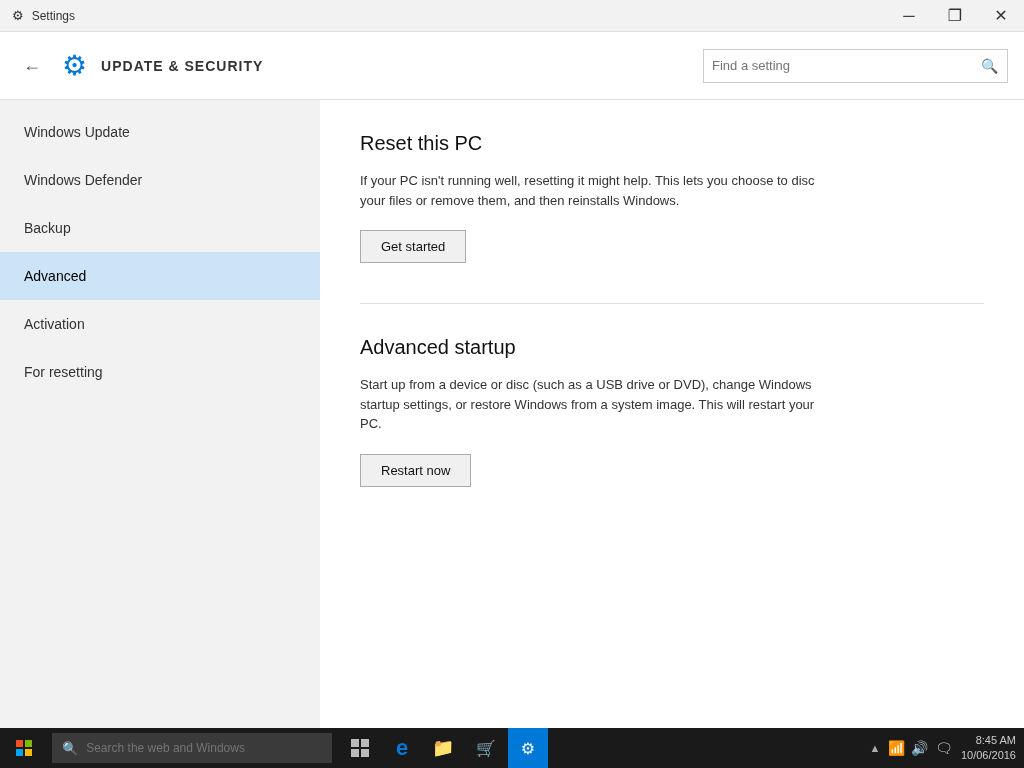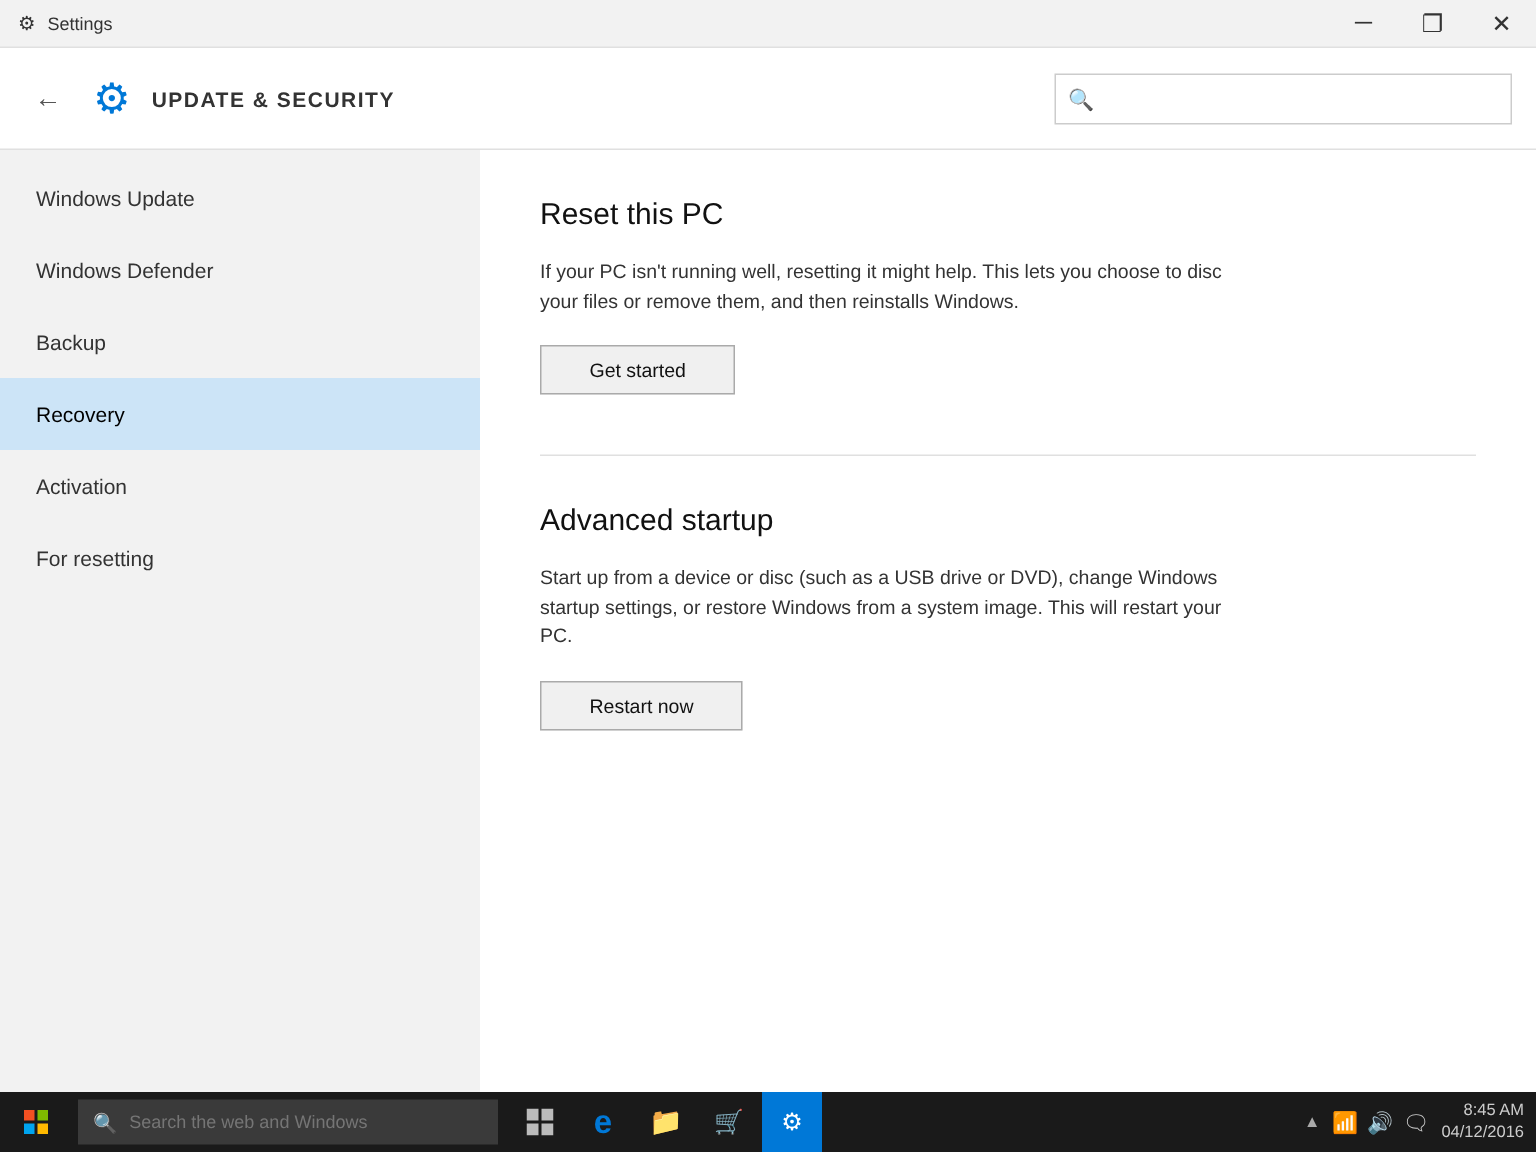--- a/index.html
+++ b/index.html
@@ -140,21 +140,21 @@
       margin-bottom: 16px;
     }
     .section-desc {
       font-size: 13px;
       color: #333;
       line-height: 1.5;
       margin-bottom: 20px;
       max-width: 460px;
     }
     .action-btn {
-      padding: 8px 32px;
+      padding: 8px 20px;
       border: 1px solid #aaa;
       background: #f0f0f0;
       cursor: pointer;
       font-size: 13px;
       color: #111;
       margin-bottom: 40px;
     }
     .divider {
       border: none;
       border-top: 1px solid #e0e0e0;
@@ -277,38 +277,39 @@
   </div>
 </div>
 
 <div class="header">
   <div class="header-left">
     <button class="back-btn">←</button>
     <span class="header-gear">⚙</span>
     <span class="header-title">UPDATE &amp; SECURITY</span>
   </div>
   <div class="search-box">
+    <input type="text" placeholder="Find a setting" style="">
     <span class="search-icon">🔍</span>
   </div>
 </div>
 
 <div class="main-layout">
 
   <div class="sidebar">
     <div class="sidebar-item">
       <span>Windows Update</span>
     </div>
     <div class="sidebar-item">
       <span>Windows Defender</span>
     </div>
     <div class="sidebar-item">
       <span>Backup</span>
     </div>
     <div class="sidebar-item active">
-      <span>Recovery</span>
+      <span>Advanced</span>
     </div>
     <div class="sidebar-item">
       <span>Activation</span>
     </div>
     <div class="sidebar-item">
       <span>For resetting</span>
     </div>
   </div>
 
   <div class="content">
@@ -357,16 +358,16 @@
   </div>
   <div class="taskbar-right">
     <span style="color:#aaa;font-size:11px;">▲</span>
     <div class="taskbar-system-icons">
       <span class="taskbar-system-icon">📶</span>
       <span class="taskbar-system-icon">🔊</span>
       <span class="taskbar-system-icon">🗨</span>
     </div>
     <div class="taskbar-clock">
       <div>8:45 AM</div>
-      <div>04/12/2016</div>
+      <div>10/06/2016</div>
     </div>
   </div>
 </div>
 
 </body></html>

